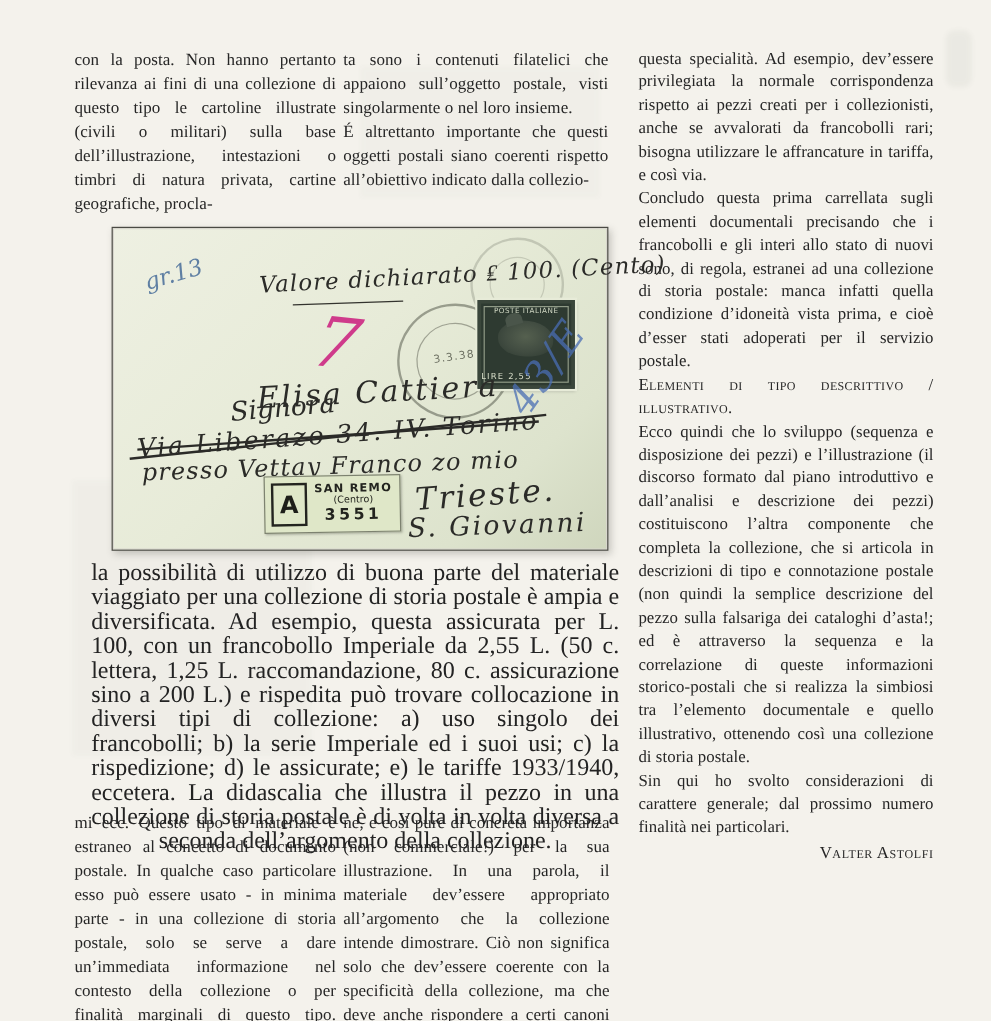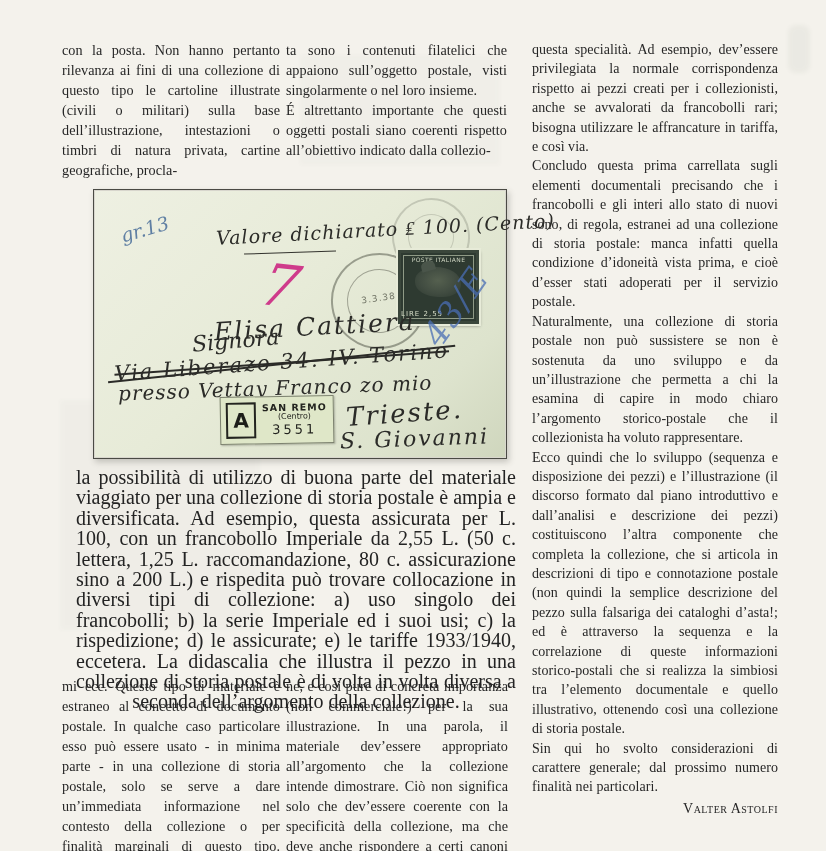--- a/index.html
+++ b/index.html
@@ -104,21 +104,21 @@
     transform:rotate(-1deg);
   }
   .reg-label .abox{
     width:26px;height:32px;margin-left:5px;
     border:2px solid #23241f;display:flex;align-items:center;justify-content:center;
     font-size:20px;font-weight:bold;color:#1d1e19;
   }
   .reg-label .rlines{flex:1;text-align:center;color:#23241f;line-height:1.05;}
   .reg-label .l1{font-size:9.5px;font-weight:bold;letter-spacing:1px;}
   .reg-label .l2{font-size:8px;}
-  .reg-label .l3{font-size:13px;font-weight:normal;letter-spacing:3px;margin-top:2px;}
+  .reg-label .l3{font-size:13px;font-weight:bold;letter-spacing:3px;margin-top:2px;}
   .blue-crayon{
     position:absolute;left:318px;top:96px;
     font-size:34px;color:rgba(74,110,180,.75);
     font-family:"DejaVu Serif",serif;font-style:italic;
     transform:rotate(-55deg);letter-spacing:2px;
   }
   .caption{
     position:absolute;left:76px;top:467px;width:440px;
     font-size:20px;line-height:20.4px;
     text-align:justify;text-align-last:center;
@@ -139,21 +139,21 @@
   </div>
 
   <div class="col" style="left:286px;top:40px;width:221px;height:148px;">
     <p>ta sono i contenuti filatelici che appaiono sull’oggetto postale, visti singolarmente o nel loro insieme.</p>
     <p>É altrettanto importante che questi oggetti postali siano coerenti rispetto all’obiettivo indicato dalla collezio-</p>
   </div>
 
   <div class="col" style="left:532px;top:40px;width:246px;height:800px;font-size:14px;line-height:19.4px;">
     <p>questa specialità. Ad esempio, dev’essere privilegiata la normale corrispondenza rispetto ai pezzi creati per i collezionisti, anche se avvalorati da francobolli rari; bisogna utilizzare le affrancature in tariffa, e così via.</p>
     <p>Concludo questa prima carrellata sugli elementi documentali precisando che i francobolli e gli interi allo stato di nuovi sono, di regola, estranei ad una collezione di storia postale: manca infatti quella condizione d’idoneità vista prima, e cioè d’esser stati adoperati per il servizio postale.</p>
-    <p>Naturalmente, una collezione di storia postale non può sussistere se non è sostenuta da uno sviluppo e da un’illustrazione che permetta a chi la esamina di capire in modo chiaro l’argomento storico-postale che il collezionista ha voluto rappresentare.</p>
+    <p class="heading-sc">Elementi di tipo descrittivo / illustrativo.</p>
     <p>Ecco quindi che lo sviluppo (sequenza e disposizione dei pezzi) e l’illustrazione (il discorso formato dal piano introduttivo e dall’analisi e descrizione dei pezzi) costituiscono l’altra componente che completa la collezione, che si articola in descrizioni di tipo e connotazione postale (non quindi la semplice descrizione del pezzo sulla falsariga dei cataloghi d’asta!; ed è attraverso la sequenza e la correlazione di queste informazioni storico-postali che si realizza la simbiosi tra l’elemento documentale e quello illustrativo, ottenendo così una collezione di storia postale.</p>
     <p>Sin qui ho svolto considerazioni di carattere generale; dal prossimo numero finalità nei particolari.</p>
     <div class="sig">
       <div class="name">Valter Astolfi</div>
 
     </div>
   </div>
 
   <div class="figure">
 

